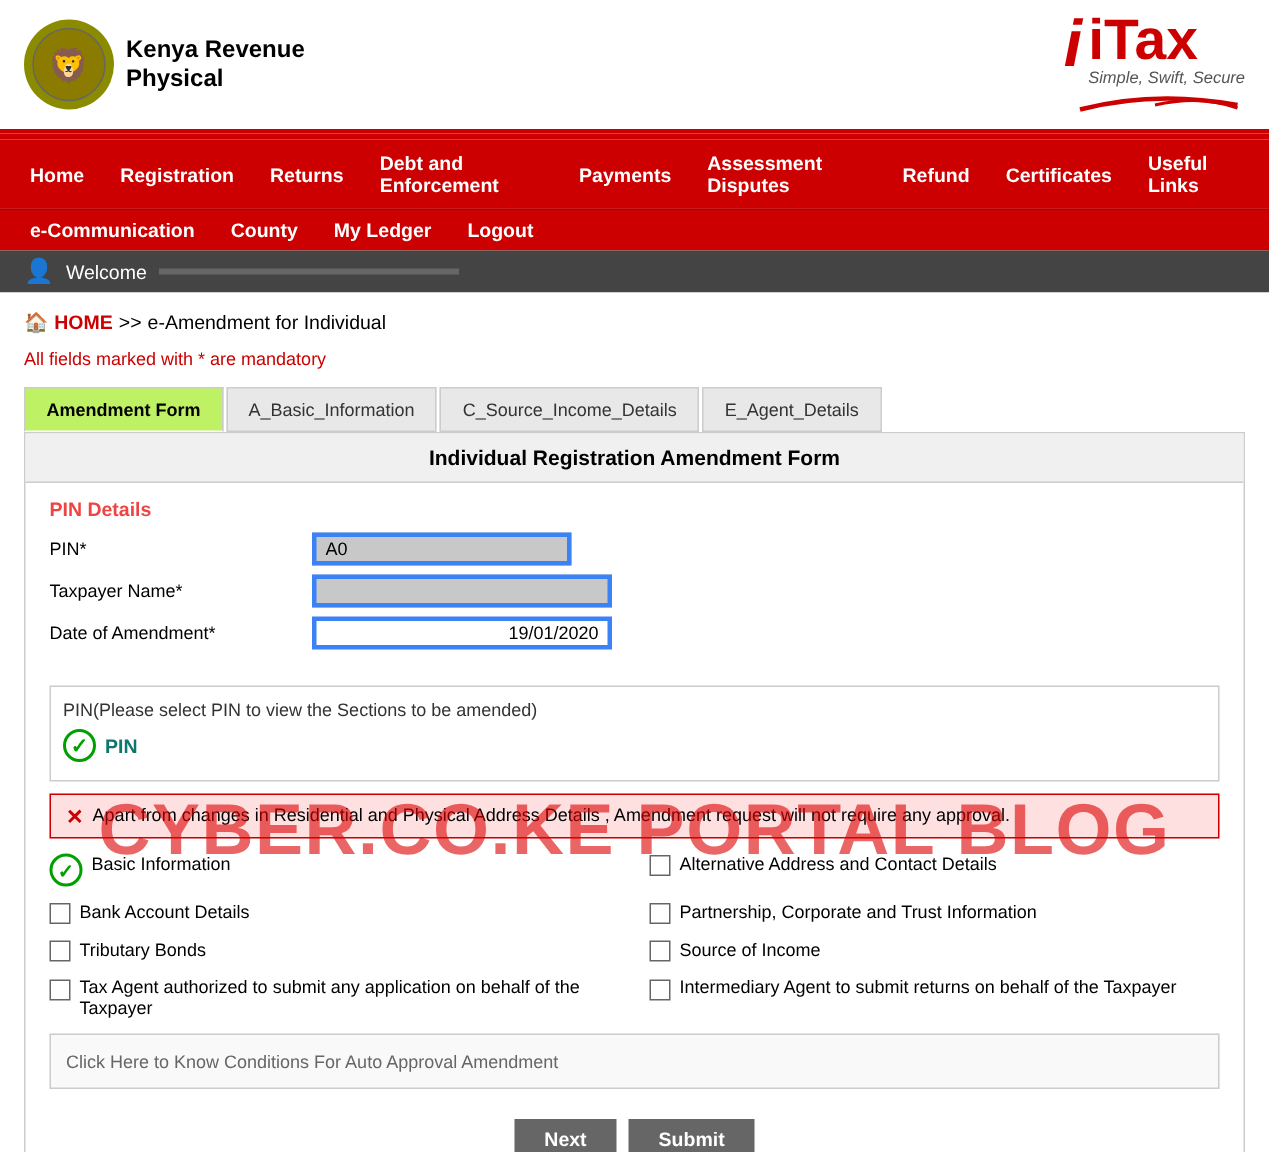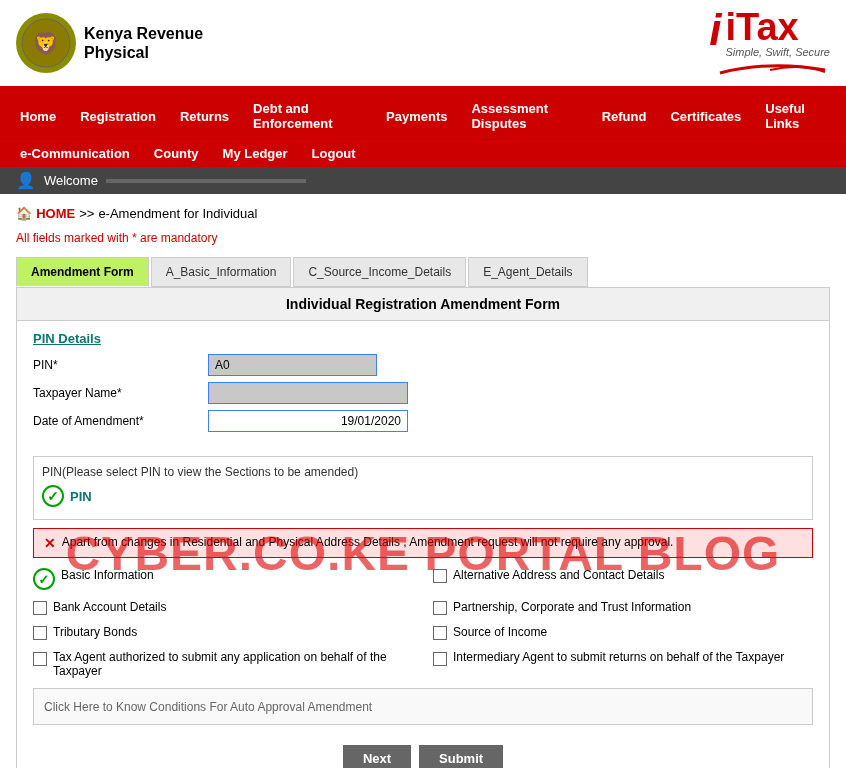--- a/index.html
+++ b/index.html
@@ -41,24 +41,24 @@
 
     
     .form-area { border: 1px solid #ccc; padding: 0; background: #fff; }
     .form-title { text-align: center; font-weight: bold; font-size: 14px; padding: 8px; background: #f0f0f0; border-bottom: 1px solid #ccc; }
 
     
     .watermark-container { position: relative; }
     .watermark { position: absolute; top: 50%; left: 50%; transform: translate(-50%, -50%); font-size: 48px; font-weight: 900; color: rgba(220,0,0,0.6); white-space: nowrap; z-index: 10; pointer-events: none; letter-spacing: 1px; }
 
     .form-section { padding: 10px 16px; position: relative; }
-    .section-title { font-weight: bold; font-size: 13px; margin-bottom: 8px; color: #0f766e; text-decoration: underline; }
+    .section-title { font-weight: bold; font-size: 13px; margin-bottom: 8px; color: #ef4444; }
     .form-row { display: flex; align-items: center; margin-bottom: 6px; gap: 25px; }
     .form-label { min-width: 150px; font-size: 12px; color: #000; }
-    .form-input { border: 1px solid #3b82f6; padding: 3px 6px; font-size: 12px; min-width: 200px; height: 22px; }
+    .form-input { border: 3px solid #3b82f6; padding: 3px 6px; font-size: 12px; min-width: 200px; height: 22px; }
     .form-input-dark { background: #c8c8c8; }
 
     
     .pin-section { border: 1px solid #ccc; margin: 8px 16px; padding: 8px; }
     .pin-section-title { font-size: 12px; color: #333; margin-bottom: 6px; }
     .checkbox-row { display: flex; align-items: center; gap: 6px; margin-bottom: 4px; }
     .checkbox-label { font-size: 13px; font-weight: bold; color: #0f766e; }
 
     
     .info-message { background: #ffe0e0; border: 1px solid #cc0000; margin: 8px 16px; padding: 6px 10px; font-size: 12px; display: flex; align-items: flex-start; gap: 6px; }

